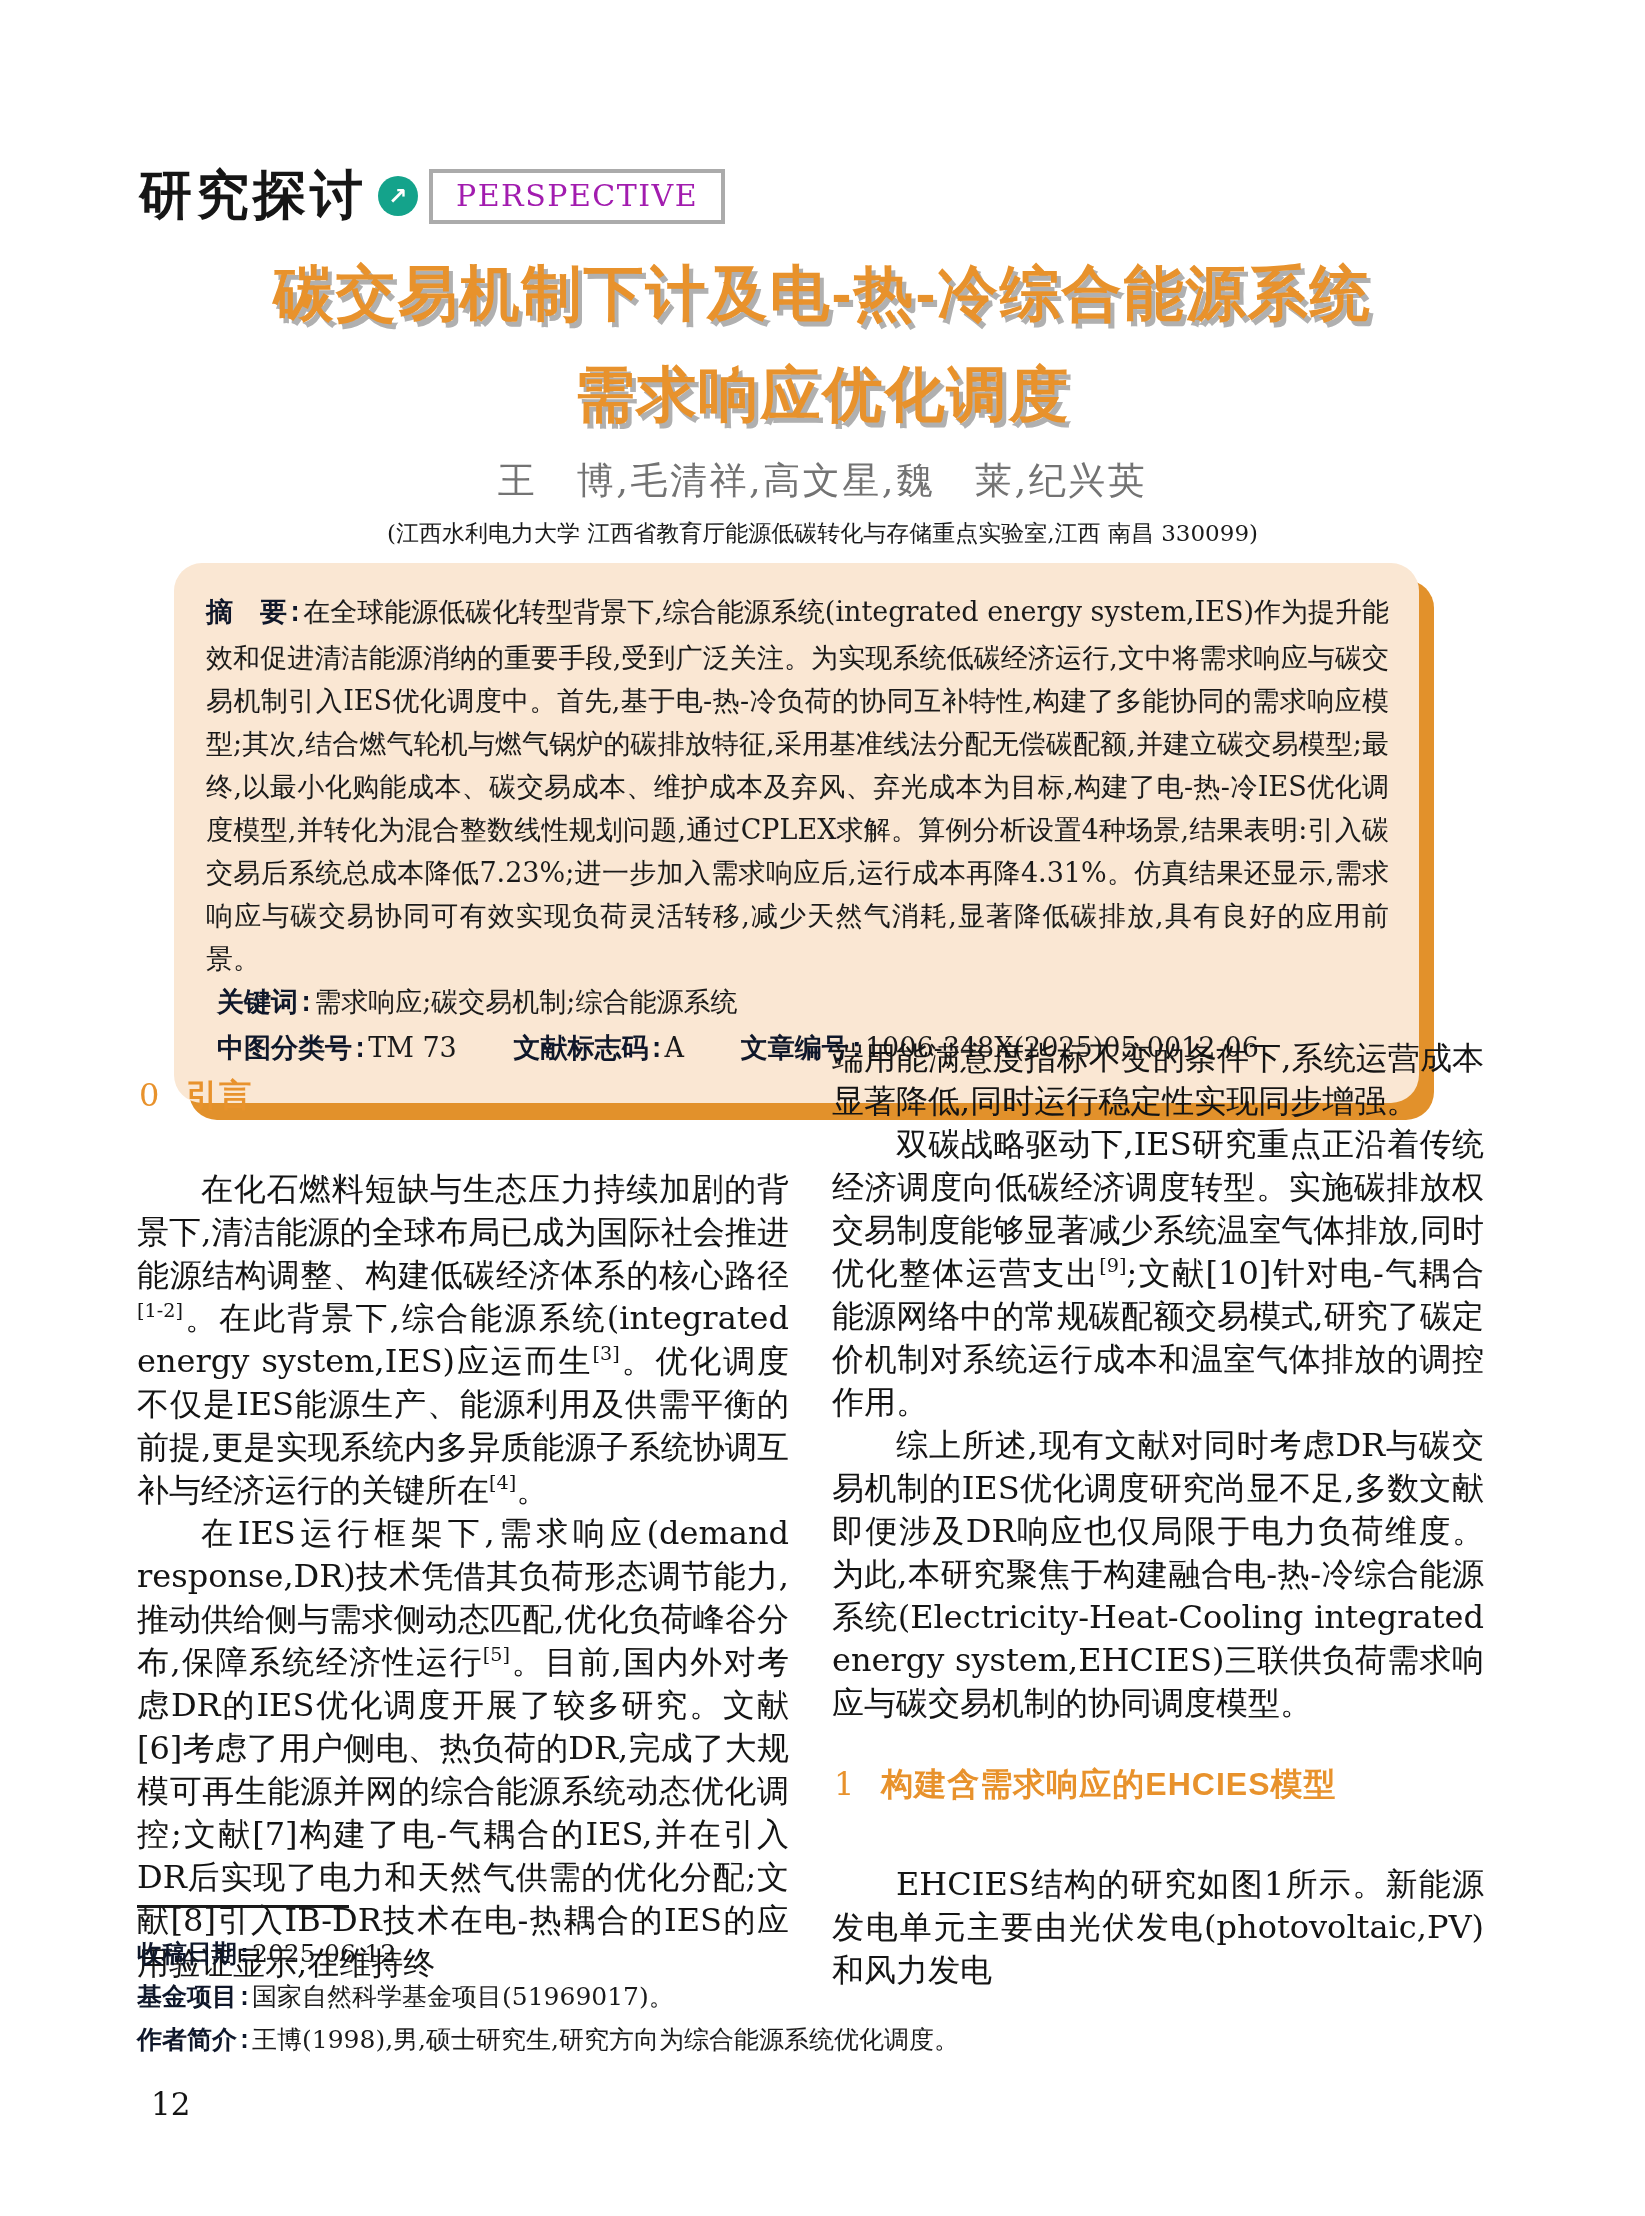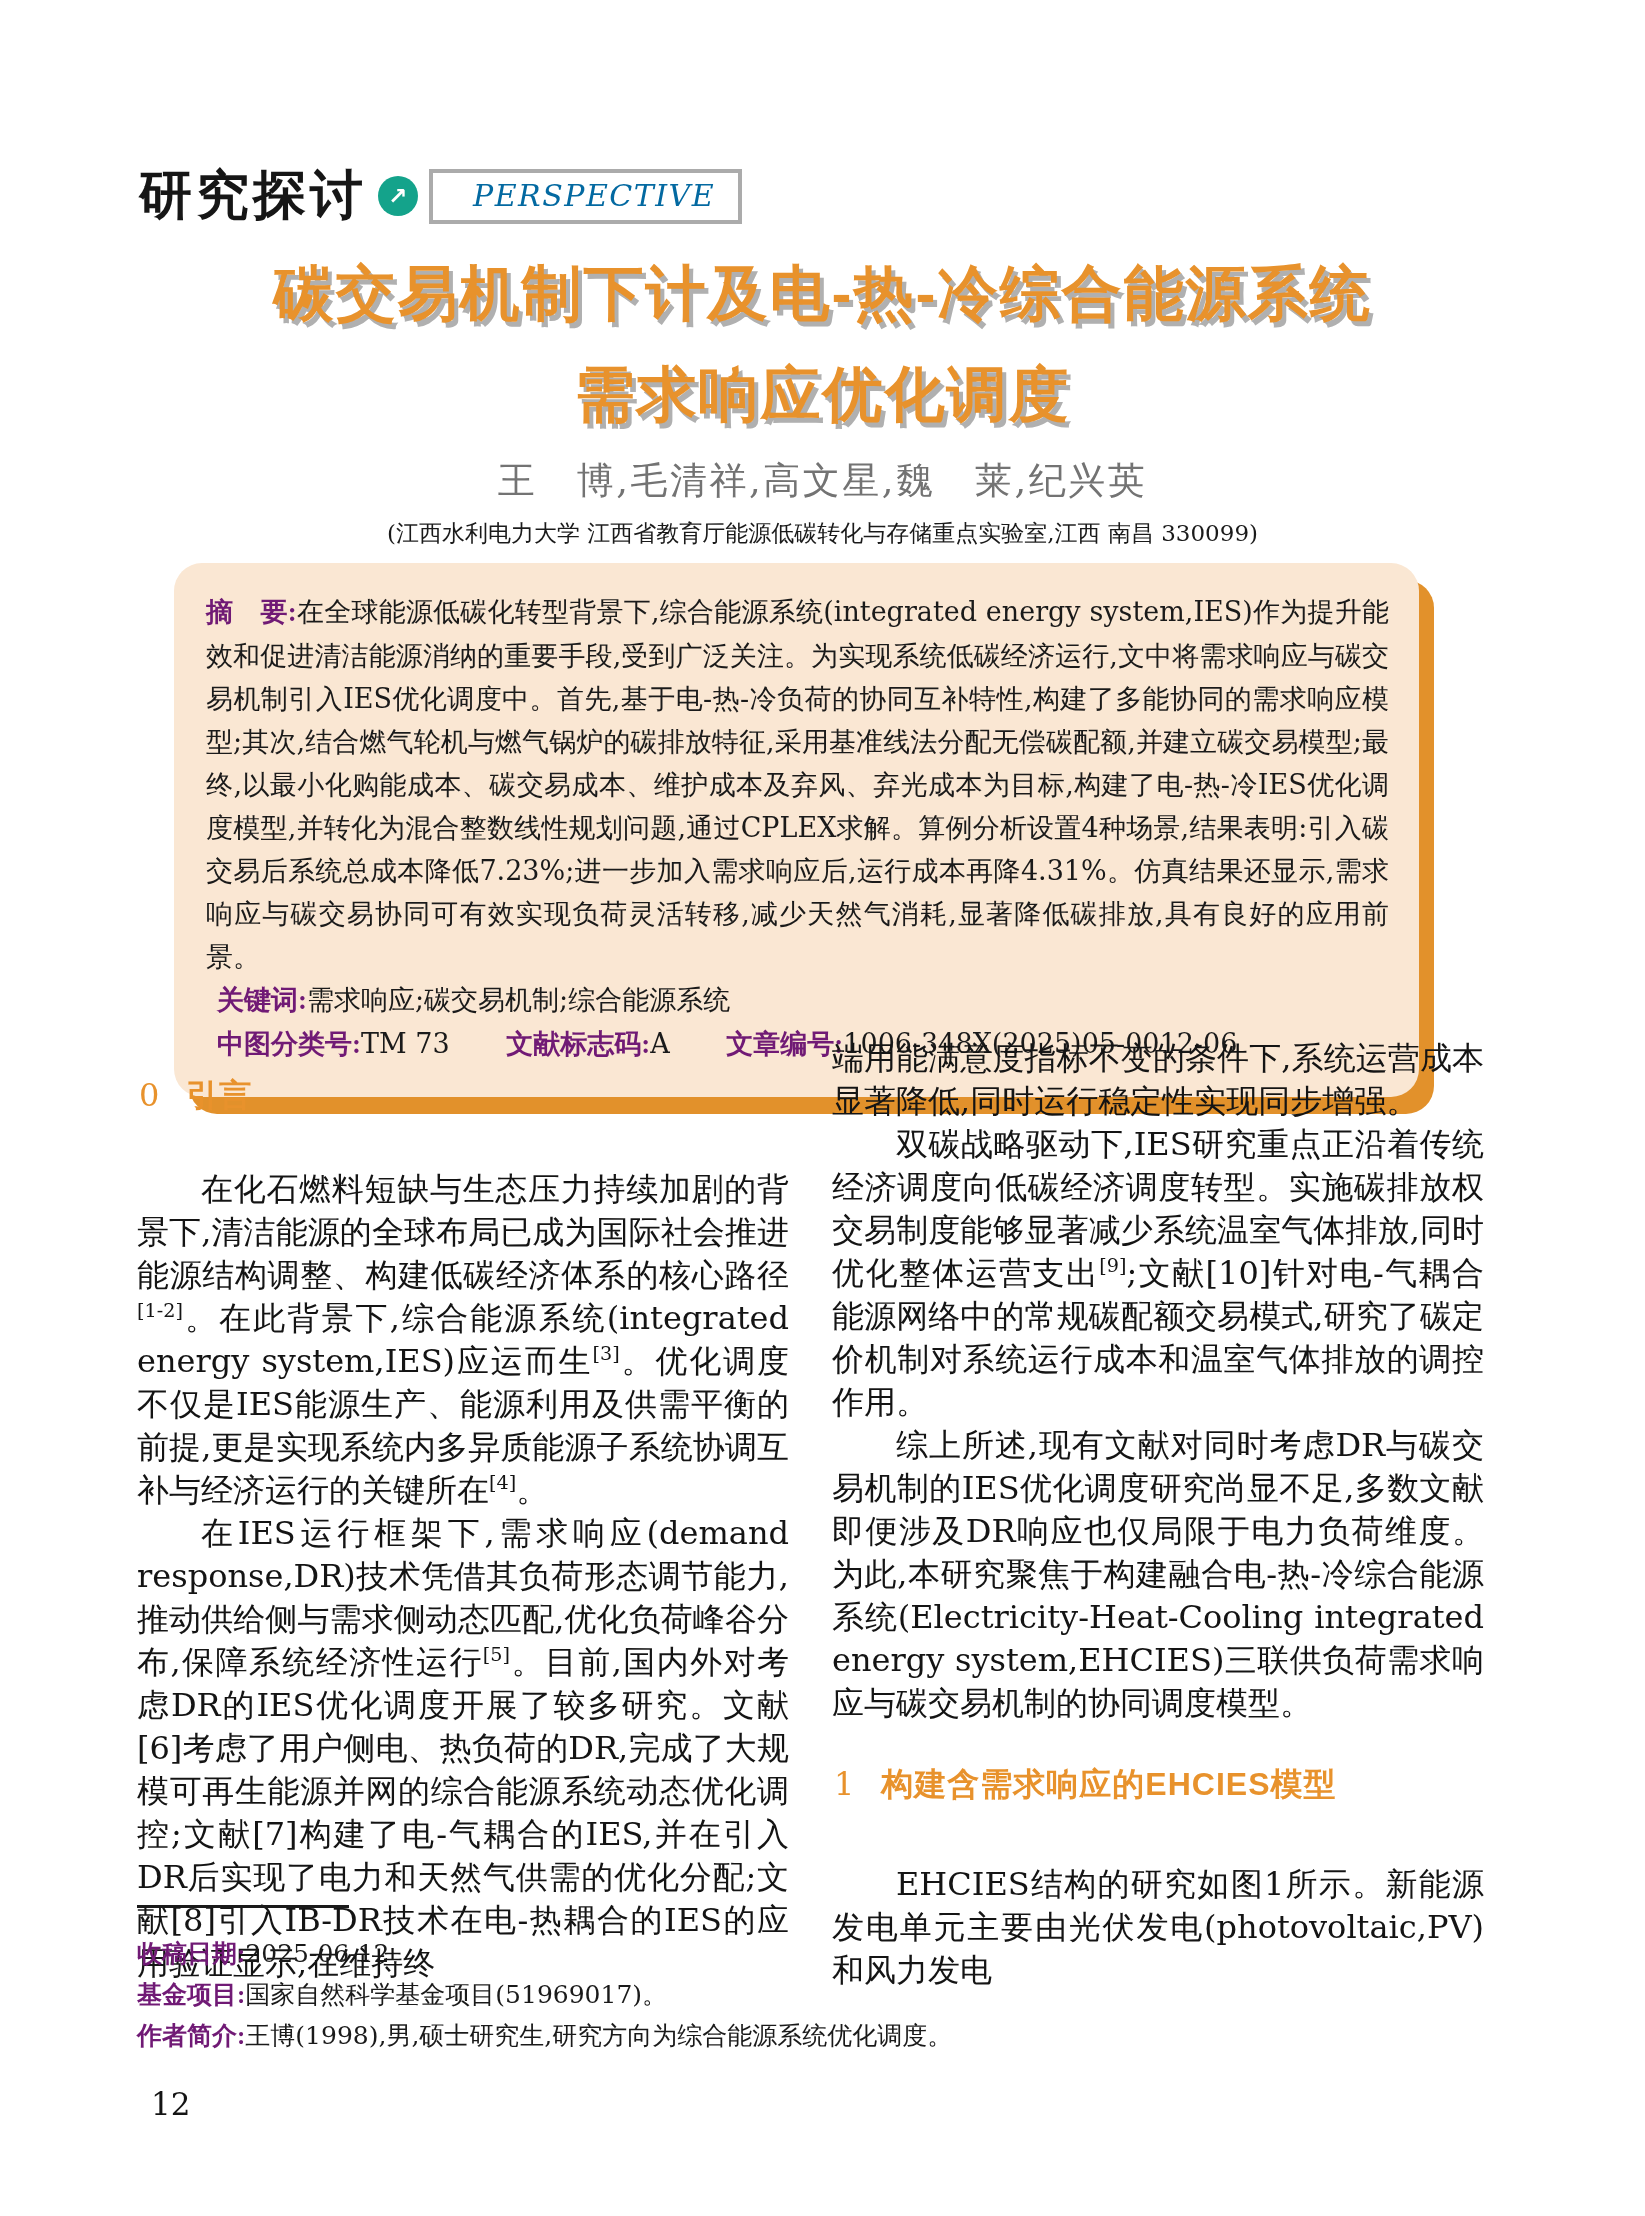--- a/index.html
+++ b/index.html
@@ -23,24 +23,23 @@
   }
   .arrow-circle{
     width:40px;height:40px;border-radius:50%;
     background:#14A38B;
     display:flex;align-items:center;justify-content:center;
     color:#ffffff;font-size:23px;font-weight:bold;
     font-family:"DejaVu Sans","Liberation Sans",sans-serif;
   }
   .perspective-box{
     border:4px solid #ababab;background:#ffffff;
-    padding:5px 23px 7px 40px;
-    font-size:30px;letter-spacing:1.5px;color:#0369a1;
+    padding:5px 23px 7px 23px;
+    font-size:30px;letter-spacing:1.5px;color:#a21caf;
     font-family:"DejaVu Serif","Liberation Serif",serif;
-    font-style:italic;
   }
 
   
   .title-block{
     position:absolute;left:0;top:252px;width:100%;
     text-align:center;
     font-family:"Liberation Sans","DejaVu Sans",sans-serif;
     font-weight:700;font-size:60px;line-height:83px;
     color:#E8922C;
     text-shadow:4px 4.5px 0 #b0b0b0;
@@ -67,22 +66,22 @@
     box-shadow:15px 17px 0 0 #E2912B;
     padding:27px 30px 31px 32px;
   }
   .abs-p,.kw-line,.clc-line{
     font-size:27px;line-height:43px;margin:0;
     text-align:justify;text-justify:inter-character;
     color:#1a1a1a;
   }
   .kw-line,.clc-line{text-align:left;margin-left:11px;}
   .lbl{
-    font-family:Liberation Serif, serif;
-    font-weight:bold;color:#701a75;
+    font-family:Liberation Mono, monospace;
+    font-weight:bold;color:#0f172a;
   }
   .clc-item{margin-right:48px;white-space:nowrap;}
   .clc-item:last-child{margin-right:0;}
 
   
   .col{position:absolute;top:1037px;width:652px;}
   .col-left{left:137px;}
   .col-right{left:832px;}
   .col p{
     font-size:32px;line-height:43px;margin:0;

